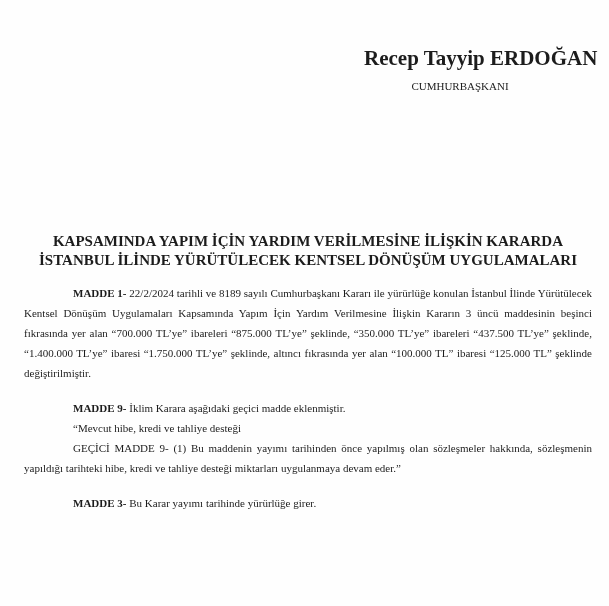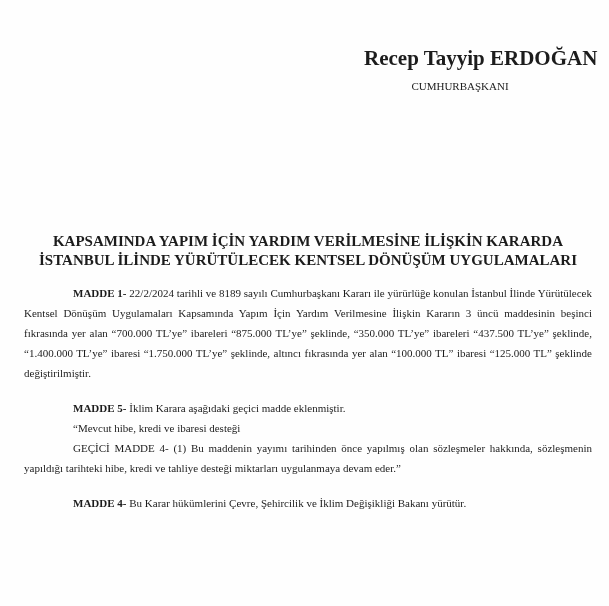--- a/index.html
+++ b/index.html
@@ -76,23 +76,23 @@
 
   <div class="decree-title">
     <div class="title-line">KAPSAMINDA YAPIM İÇİN YARDIM VERİLMESİNE İLİŞKİN KARARDA</div>
     <div class="title-line">İSTANBUL İLİNDE YÜRÜTÜLECEK KENTSEL DÖNÜŞÜM UYGULAMALARI</div>
   </div>
 
   <div class="decree-body">
 
     <p class="para"><span class="para-label">MADDE 1-</span> <span>22/2/2024 tarihli ve 8189 sayılı Cumhurbaşkanı Kararı ile yürürlüğe konulan İstanbul İlinde Yürütülecek Kentsel Dönüşüm Uygulamaları Kapsamında Yapım İçin Yardım Verilmesine İlişkin Kararın 3 üncü maddesinin beşinci fıkrasında yer alan “700.000 TL’ye” ibareleri “875.000 TL’ye” şeklinde, “350.000 TL’ye” ibareleri “437.500 TL’ye” şeklinde, “1.400.000 TL’ye” ibaresi “1.750.000 TL’ye” şeklinde, altıncı fıkrasında yer alan “100.000 TL” ibaresi “125.000 TL” şeklinde değiştirilmiştir.</span></p>
 
-    <p class="para gap"><span class="para-label">MADDE 5-</span> <span>İklim Karara aşağıdaki geçici madde eklenmiştir.</span></p>
+    <p class="para gap"><span class="para-label">MADDE 9-</span> <span>İklim Karara aşağıdaki geçici madde eklenmiştir.</span></p>
 
-    <p class="para"><span>“Mevcut hibe, kredi ve ibaresi desteği</span></p>
+    <p class="para"><span>“Mevcut hibe, kredi ve tahliye desteği</span></p>
 
-    <p class="para"><span>GEÇİCİ MADDE 4- (1) Bu maddenin yayımı tarihinden önce yapılmış olan sözleşmeler hakkında, sözleşmenin yapıldığı tarihteki hibe, kredi ve tahliye desteği miktarları uygulanmaya devam eder.”</span></p>
+    <p class="para"><span>GEÇİCİ MADDE 9- (1) Bu maddenin yayımı tarihinden önce yapılmış olan sözleşmeler hakkında, sözleşmenin yapıldığı tarihteki hibe, kredi ve tahliye desteği miktarları uygulanmaya devam eder.”</span></p>
 
+    <p class="para gap"><span class="para-label">MADDE 3-</span> <span>Bu Karar yayımı tarihinde yürürlüğe girer.</span></p>
 
-    <p class="para gap"><span class="para-label">MADDE 4-</span> <span>Bu Karar hükümlerini Çevre, Şehircilik ve İklim Değişikliği Bakanı yürütür.</span></p>
 
   </div>
 </div>
 
 </body></html>

